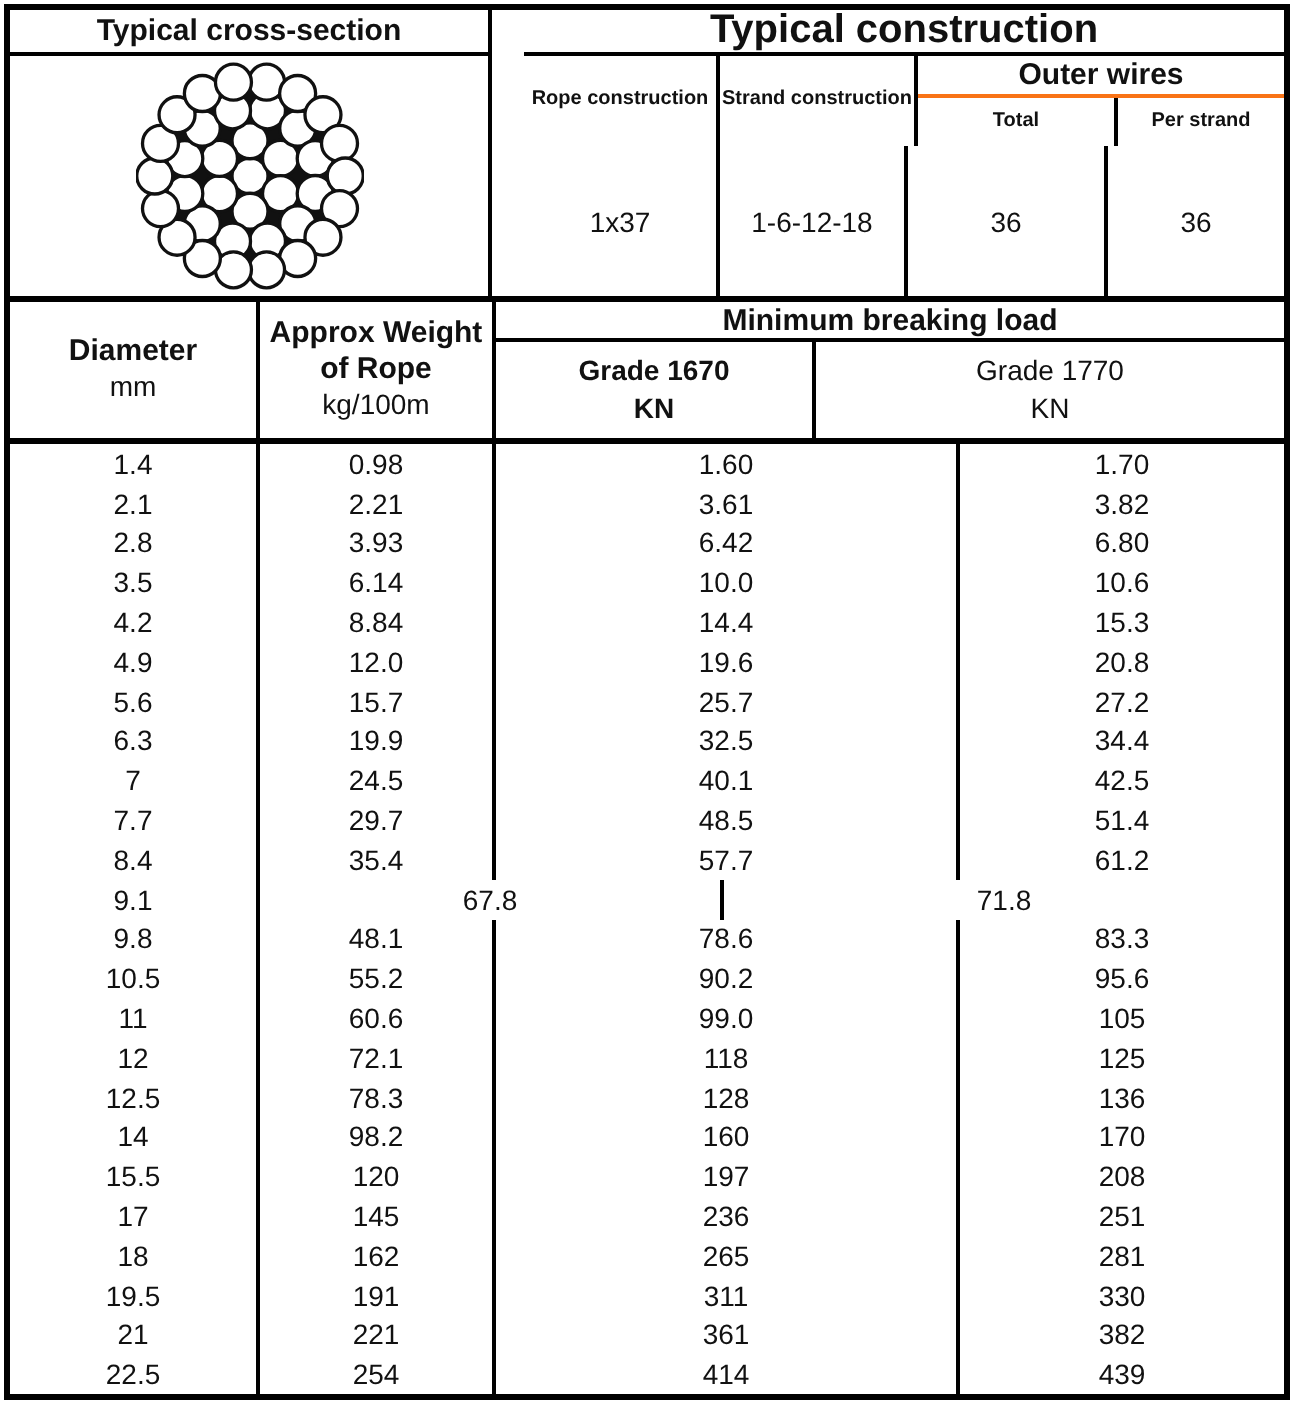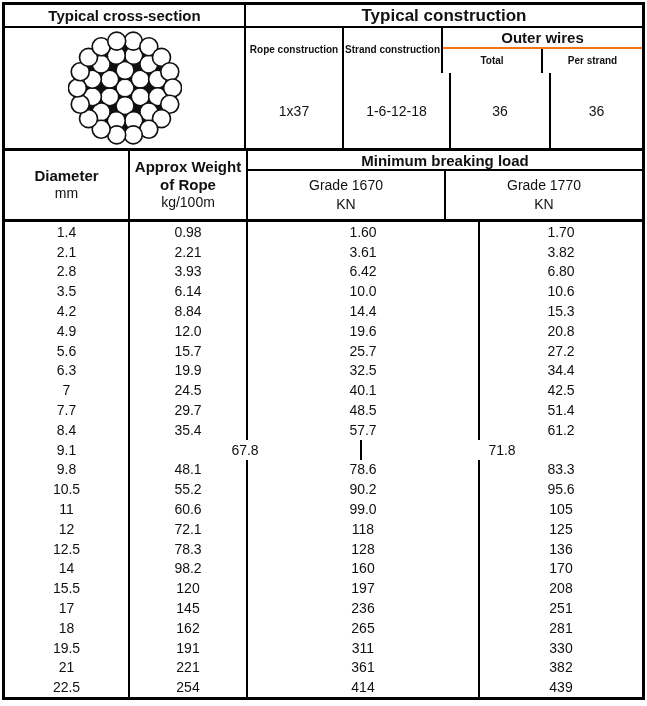--- a/index.html
+++ b/index.html
@@ -9,54 +9,54 @@
     color:#111;
     -webkit-font-smoothing:antialiased;
   }
   .sheet{position:relative;width:647px;height:706px;background:#fff;overflow:hidden;}
   .frame{
     position:absolute;left:2px;top:2px;width:643px;height:698px;
     box-sizing:border-box;border:3px solid #000;
     display:flex;flex-direction:column;background:#fff;
   }
   
-  .sec-a{height:146px;box-sizing:border-box;border-bottom:3px solid #000;display:flex;}
+  .sec-a{height:146px;box-sizing:border-box;border-bottom:3px solid #000;display:flex;gap:16px;}
   .cell-cross{width:241px;box-sizing:border-box;border-right:2px solid #000;display:flex;flex-direction:column;}
   .cross-title{
     height:23px;box-sizing:border-box;border-bottom:2px solid #000;
     display:flex;align-items:center;justify-content:center;
     font-weight:700;font-size:15px;
   }
   .cross-diagram{flex:1;display:flex;align-items:center;justify-content:center;}
   .constr{flex:1;display:flex;flex-direction:column;}
   .constr-title{
     height:23px;box-sizing:border-box;border-bottom:2px solid #000;
     display:flex;align-items:center;justify-content:center;
-    font-weight:700;font-size:17px;
+    font-weight:700;font-size:20px;
   }
   .constr-heads{height:45px;display:flex;}
   .ch{
     box-sizing:border-box;display:flex;align-items:center;justify-content:center;
     text-align:center;font-weight:700;font-size:10px;line-height:1.22;
   }
   .rope-h{width:98px;border-right:2px solid #000;}
   .strand-h{width:99px;border-right:2px solid #000;}
   .outer-wrap{flex:1;display:flex;flex-direction:column;}
   .ow-title{
     height:21px;box-sizing:border-box;border-bottom:2px solid #f97316;
     display:flex;align-items:center;justify-content:center;
     font-weight:700;font-size:15px;
   }
   .ow-sub{flex:1;display:flex;}
   .total-h{width:100px;border-right:2px solid #000;}
   .per-h{flex:1;}
   .constr-vals{flex:1;display:flex;font-size:14px;}
   .cv{box-sizing:border-box;display:flex;align-items:center;justify-content:center;}
   .v-rope{width:98px;border-right:2px solid #000;}
-  .v-strand{width:107px;border-right:2px solid #000;text-align:right;}
+  .v-strand{width:94px;border-right:2px solid #000;text-align:right;}
   .v-total{width:100px;border-right:2px solid #000;}
   .v-per{flex:1;}
   
   .sec-b{height:71px;box-sizing:border-box;border-bottom:3px solid #000;display:flex;}
   .hb{
     box-sizing:border-box;display:flex;flex-direction:column;
     align-items:center;justify-content:center;text-align:center;
   }
   .colA{width:125px;border-right:2px solid #000;}
   .colB{width:118px;border-right:2px solid #000;}
@@ -66,21 +66,21 @@
   .mbl-title{
     height:20px;box-sizing:border-box;border-bottom:2px solid #000;
     display:flex;align-items:center;justify-content:center;
     font-weight:700;font-size:15px;
   }
   .mbl-sub{flex:1;display:flex;}
   .grade{
     box-sizing:border-box;display:flex;flex-direction:column;
     align-items:center;justify-content:center;font-size:14px;line-height:1.35;
   }
-  .g1670{width:198px;border-right:2px solid #000;}
+  .g1670{width:160px;border-right:2px solid #000;font-weight:bold;}
   .g1770{flex:1;}
   
   .sec-c{flex:1;display:flex;flex-direction:column;border-radius:31px;}
   .data-row{flex:1;display:flex;}
   .data-cell{
     box-sizing:border-box;display:flex;align-items:center;justify-content:center;
     font-size:14px;
   }
   .dc0{width:125px;border-right:2px solid #000;}
   .dc1{width:118px;border-right:2px solid #000;}

